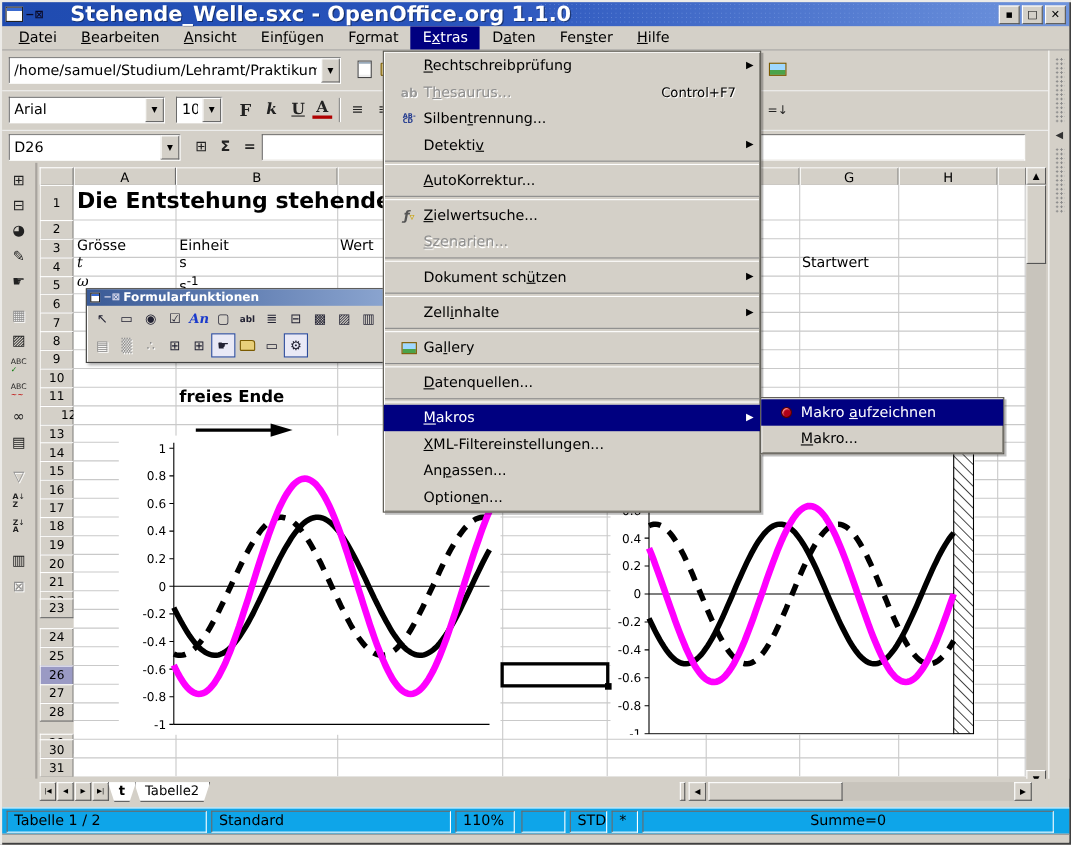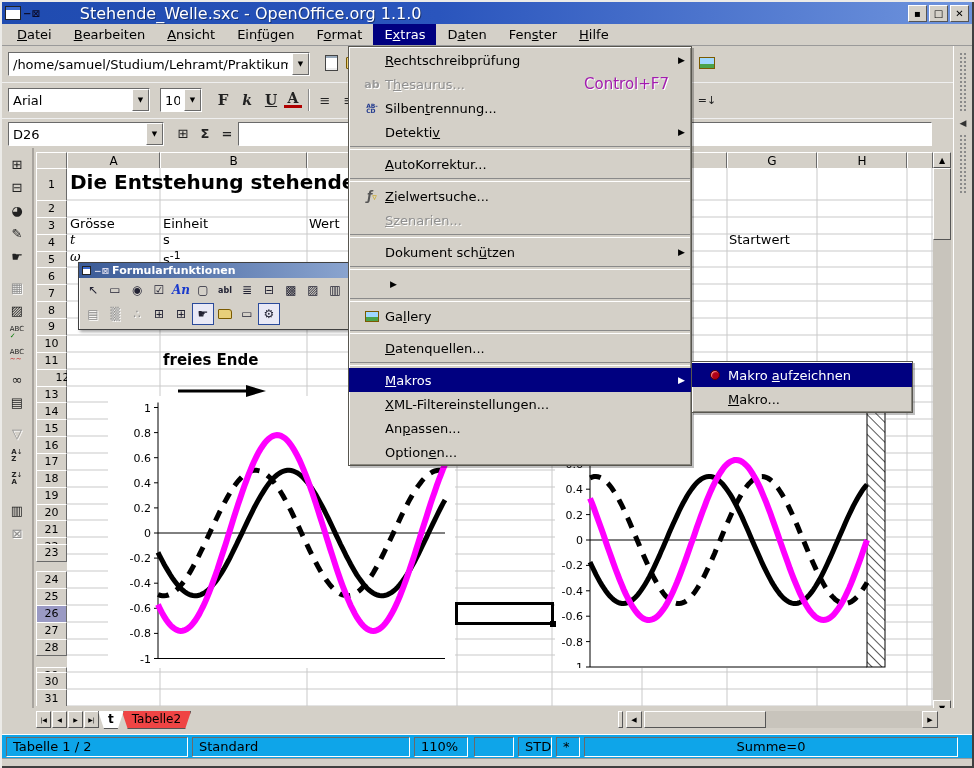--- a/index.html
+++ b/index.html
@@ -6,21 +6,21 @@
 html,body{width:974px;height:768px;overflow:hidden}
 body{font-family:"DejaVu Sans",sans-serif;background:#555}
 #app{position:relative;width:974px;height:768px;background:#d4d0c8;box-shadow:inset 2px 2px 0 #ecebe8, inset -2px -2px 0 #404040;overflow:hidden}
 .abs{position:absolute}
 u{text-decoration:underline}
 
 #titlebar{left:2px;top:2px;width:970px;height:22px;background:linear-gradient(90deg,#1f4bb0 0%,#2a55bd 45%,#6f94dd 100%);display:flex;align-items:center;padding:0 3px;color:#fff}
 #titlebar .dither{position:absolute;right:62px;top:0;width:420px;height:22px;background-image:radial-gradient(#88a8e8 22%,transparent 23%);background-size:4px 4px;opacity:.55}
 .app-ic{width:16px;height:14px;background:#fff;border:1px solid #222;box-shadow:inset 0 3px 0 #3a6ad0;margin-right:2px;flex:none}
 .pin-ic{font-size:10px;font-weight:bold;color:#0a0a28;margin-right:10px;flex:none}
-#title-text{font-size:16px;font-weight:normal;white-space:nowrap;text-shadow:1px 1px 0 rgba(0,0,0,.4);position:relative;margin-left:30px}
+#title-text{font-size:19px;font-weight:bold;white-space:nowrap;text-shadow:1px 1px 0 rgba(0,0,0,.4);position:relative;margin-left:14px}
 .wbtns{margin-left:auto;display:flex;gap:2px;position:relative}
 .wbtn{width:19px;height:17px;background:#d4d0c8;border:1px solid;border-color:#fff #555 #555 #fff;color:#000;font-size:10px;display:flex;align-items:center;justify-content:center;font-weight:bold}
 
 #menubar{left:2px;top:24px;width:970px;height:22px;display:flex;align-items:stretch;padding-left:4px;border-bottom:1px solid #9a9a9a;background:#d4d0c8}
 .mitem{font-size:13px;padding:3px 11px 0 11px;color:#000}
 .mitem.active{background:#000080;color:#fff}
 
 .bar{left:2px;width:951px;background:#d4d0c8}
 #funcbar{top:46px;height:36px}
 #objbar{top:82px;height:36px;border-top:1px solid #efefef}
@@ -66,21 +66,21 @@
 .sbtn{width:18px;height:16px;background:#d4d0c8;border:1px solid;border-color:#fff #555 #555 #fff;display:flex;align-items:center;justify-content:center;font-size:8px}
 #vthumb{position:absolute;left:0;top:16px;width:18px;height:72px;background:#d4d0c8;border:1px solid;border-color:#fff #555 #555 #fff}
 #vdown{position:absolute;left:0;bottom:0}
 #rightstrip{left:953px;top:46px;width:19px;height:662px;background:#d4d0c8;border-left:1px solid #fff}
 #rightstrip .grip{margin:6px auto;width:9px;height:60px;background-image:radial-gradient(#8a8a8a 30%,transparent 32%);background-size:4px 4px}
 #rightstrip .harrow{display:block;text-align:center;font-size:9px;color:#333}
 
 #tabbar{left:2px;top:708px;width:951px;height:26px;background:#d4d0c8}
 #tabstrip{position:absolute;left:34px;top:3px;display:flex;align-items:flex-start}
 .navbtn{width:15px;height:17px;background:#d4d0c8;border:1px solid;border-color:#fff #555 #555 #fff;font-size:6px;display:flex;align-items:center;justify-content:center;margin-right:1px}
-.stab{height:18px;padding:1px 9px;font-size:12px;background:#ef4444;border:1px solid #555;border-top:none;clip-path:polygon(0 0,100% 0,calc(100% - 6px) 100%,6px 100%);margin-left:-2px}
+.stab{height:18px;padding:1px 9px;font-size:12px;background:#ffffff;border:1px solid #555;border-top:none;clip-path:polygon(0 0,100% 0,calc(100% - 6px) 100%,6px 100%);margin-left:-2px}
 .stab.on{background:#fff;font-weight:bold;z-index:2}
 .hsplit{position:absolute;left:616px;top:3px;width:5px;height:17px;background:#d4d0c8;border:1px solid;border-color:#fff #555 #555 #fff}
 .harr{position:absolute;top:3px;width:16px;height:17px;background:#d4d0c8;border:1px solid;border-color:#fff #555 #555 #fff;font-size:7px;display:flex;align-items:center;justify-content:center}
 #htrack{position:absolute;left:640px;top:3px;width:280px;height:17px;background:#c8c4bc}
 #hthumb{position:absolute;left:2px;top:0;width:122px;height:17px;background:#d4d0c8;border:1px solid;border-color:#fff #555 #555 #fff}
 
 #statusbar{left:2px;top:734px;width:970px;height:24px;background:#0ea5e9;border-top:1px solid #fff}
 .spanel{position:absolute;top:2px;height:20px;border:1px solid;border-color:#6a6a6a #fff #fff #6a6a6a;font-size:13px;padding:1px 6px;white-space:nowrap;overflow:hidden}
 .spanel.center{text-align:center}
 #botband{left:2px;top:758px;width:970px;height:8px;background:#d4d0c8;border-top:1px solid #9a9a9a}
@@ -93,21 +93,21 @@
 .ffbtn{width:22px;height:22px;display:flex;align-items:center;justify-content:center;font-size:12px;color:#223}
 .ffbtn.pressed{border:1px solid #2a4a9a;background:#e9e9f6}
 
 .menu{background:#d4d0c8;border:1px solid #58564f;box-shadow:inset 1px 1px 0 #fff,inset -1px -1px 0 #8a8880,2px 2px 0 rgba(0,0,0,.25)}
 #extras-menu{left:348px;top:46px;width:344px;z-index:100;padding:1px 0}
 #makros-menu{left:691px;top:361px;width:222px;z-index:110;padding:1px 0}
 .ditem{height:24px;display:flex;align-items:center;padding:0 6px 0 10px;font-size:13px;color:#000}
 .ditem.hl{background:#000080;color:#fff}
 .dicon{width:26px;flex:none;display:flex;align-items:center;justify-content:center}
 .dlabel{flex:1;white-space:nowrap}
-.dshort{color:#a21caf;text-shadow:1px 1px 0 #fff;padding-right:16px;font-size:15px}
+.dshort{color:#000000;text-shadow:1px 1px 0 #fff;padding-right:16px;font-size:12px}
 .darrow{width:12px;font-size:9px;text-align:right}
 .msep{height:8px;display:flex;align-items:center}
 .msep::before{content:"";flex:1;height:2px;border-top:1px solid #8a8a8a;border-bottom:1px solid #fff;margin:0 1px}
 .mi-abcd{font-size:6px;line-height:5px;color:#223a8f;font-weight:bold;display:inline-block;text-align:left}
 .mi-thes{color:#9a9a9a;font-size:11px;font-weight:bold}
 .mi-goal{font-size:12px;color:#555;font-style:italic;font-weight:bold}
 .mi-goal b{color:#c8a000;font-size:9px}
 .mi-record{display:inline-block;width:10px;height:10px;border-radius:50%;background:#b00018;border:1px solid #550000;box-shadow:inset 1px 1px 1px #ff9090}
 </style>
 </head>
@@ -527,20 +527,21 @@
       </div>
       <div class="msep"></div>
       <div class="ditem">
         <span class="dicon"></span>
         <span class="dlabel">Dokument sch<u>ü</u>tzen</span>
         <span class="darrow">▶</span>
       </div>
       <div class="msep"></div>
       <div class="ditem">
         <span class="dicon"></span>
+        <span class="dlabel">Zell<u>i</u>nhalte</span>
         <span class="darrow">▶</span>
       </div>
       <div class="msep"></div>
       <div class="ditem">
         <span class="dicon">
           <span class="ic-gallery" style="width:14px;height:11px"></span>
         </span>
         <span class="dlabel">Ga<u>l</u>lery</span>
       </div>
       <div class="msep"></div>

